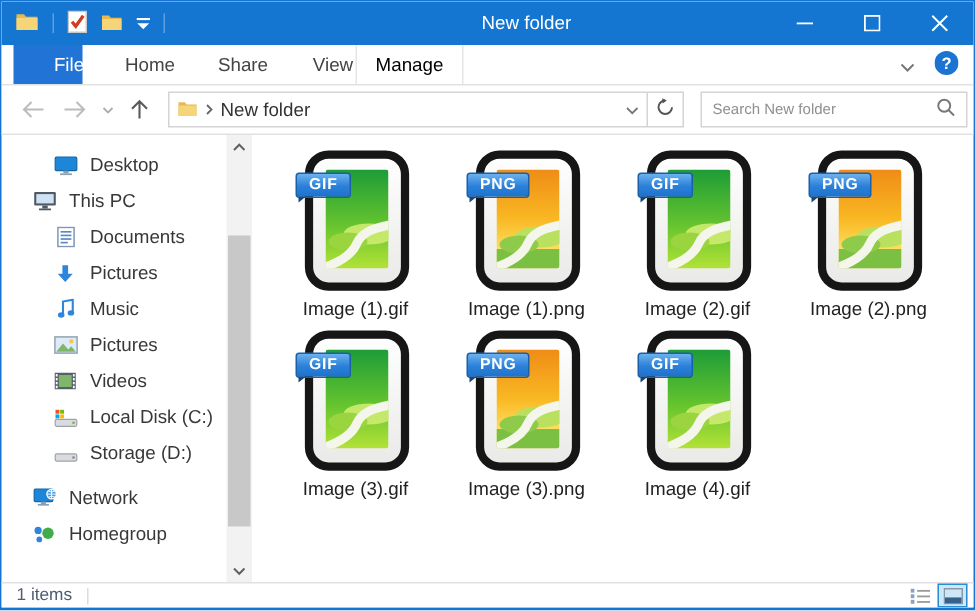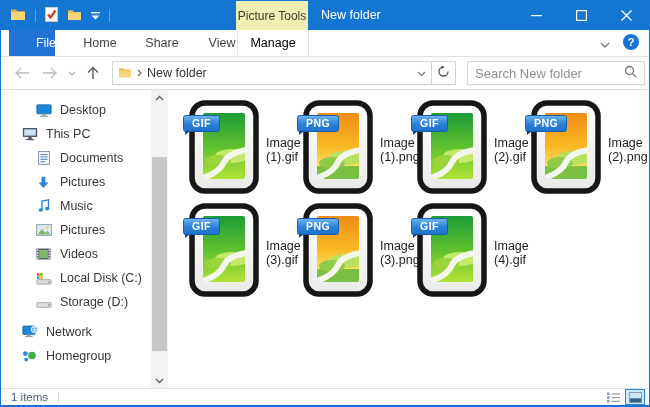--- a/index.html
+++ b/index.html
@@ -35,41 +35,41 @@
   
   .navbar { height:33px; display:flex; align-items:center; border-bottom:1px solid #e1e1e1;
             padding-left:7px; background:#fff; }
   .nav-btn { display:flex; align-items:center; justify-content:center; }
   .addressbar { display:flex; align-items:center; height:24px; width:344px; margin-left:6px;
                 border:1px solid #d4d4d4; padding:0 5px; gap:5px; background:#fff; }
   .addr-text { flex:1; color:#333; }
   .addr-sep { width:1px; height:22px; background:#d4d4d4; }
   .searchbox { display:flex; align-items:center; height:24px; width:178px; margin-left:11px;
                border:1px solid #d4d4d4; padding:0 7px; background:#fff; }
-  .searchbox input { flex:1; border:none; outline:none; font:inherit; font-size:13px; color:#b91c1c; min-width:0; }
+  .searchbox input { flex:1; border:none; outline:none; font:inherit; font-size:10px; color:#b91c1c; min-width:0; }
   .searchbox input::placeholder { color:#8f8f8f; opacity:1; }
 
   
   .content { position:absolute; top:89px; left:0; right:0; bottom:17px; display:flex; }
 
   .sidebar { width:150px; padding-top:8px; flex:none; }
   .side-item { height:24px; display:flex; align-items:center; gap:8px; color:#383838; }
   .side-item.lv0 { padding-left:20px; }
   .side-item.lv1 { padding-left:34px; }
   .side-item.gap6 { margin-top:6px; }
   .side-item.gap10 { }
   .side-ico { width:17px; display:flex; justify-content:center; flex:none; }
 
   .v-scrollbar { width:17px; flex:none; background:#f2f2f2; position:relative; }
   .sb-arrow { position:absolute; left:0; width:17px; height:15px; display:flex; align-items:center; justify-content:center; }
   .sb-arrow.up { top:0; } .sb-arrow.down { bottom:0; }
   .sb-thumb { position:absolute; left:1px; width:15px; top:67px; height:194px; background:#c8c8c8; }
 
   .files { flex:1; padding:10px 0 0 12px; display:flex; flex-wrap:wrap; align-content:flex-start; }
-  .tile { width:114px; display:flex; flex-direction:row; align-items:center; margin-bottom:7px; }
+  .tile { width:114px; display:flex; flex-direction:column; align-items:center; margin-bottom:7px; }
   .thumb { position:relative; width:86px; height:96px; }
   .thumb svg { display:block; }
   .badge { position:absolute; left:3px; top:15px; padding:1px 8px; border:1px solid #1b5fa8; border-radius:2.5px;
            background:linear-gradient(#6cb1ee,#2a80d8 55%,#1f72cc); color:#fff; font-size:10.5px;
            font-weight:bold; letter-spacing:.5px; line-height:13px; }
   .badge::after { content:""; position:absolute; left:1px; bottom:-4px; border-left:5px solid #14487e;
                   border-bottom:4px solid transparent; }
   .tile-label { margin-top:3px; color:#222; font-size:12.5px; }
 
   
@@ -153,21 +153,20 @@
       </span>
       <span>
         <svg width="9" height="8" viewBox="0 0 9 8">
             <rect x="0" y="0" width="9" height="1.4" fill="#fff"></rect>
             <path d="M0.5 3.5 L4.5 7.5 L8.5 3.5 z" fill="#fff"></path>
           </svg>
       </span>
       <span class="qat-sep"></span>
     </div>
 
-    <div class="contextual-tab">Picture Tools</div>
     <div class="win-title">New folder</div>
 
     <div class="caption-btns">
       <div class="cap-btn">
         <svg width="11" height="11" viewBox="0 0 11 11">
             <rect x="0" y="5" width="11" height="1.2" fill="#fff"></rect>
           </svg>
       </div>
       <div class="cap-btn">
         <svg width="11" height="11" viewBox="0 0 11 11">

